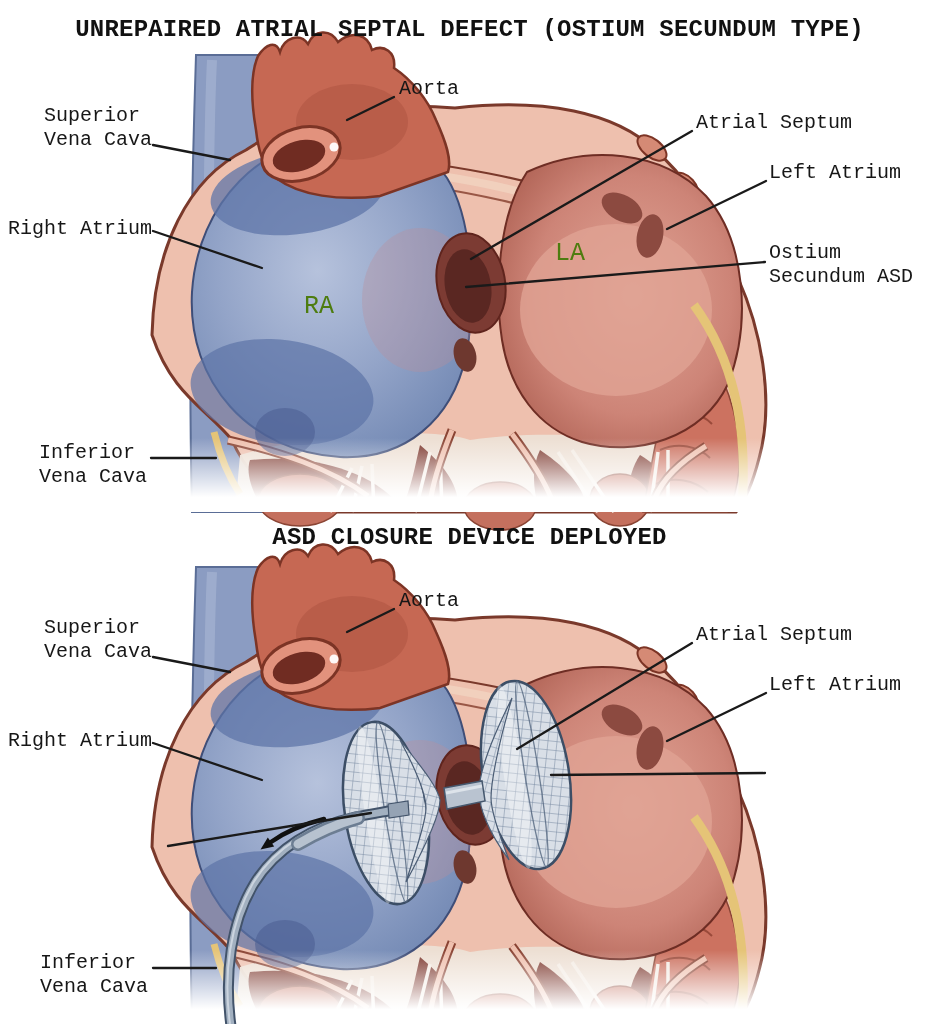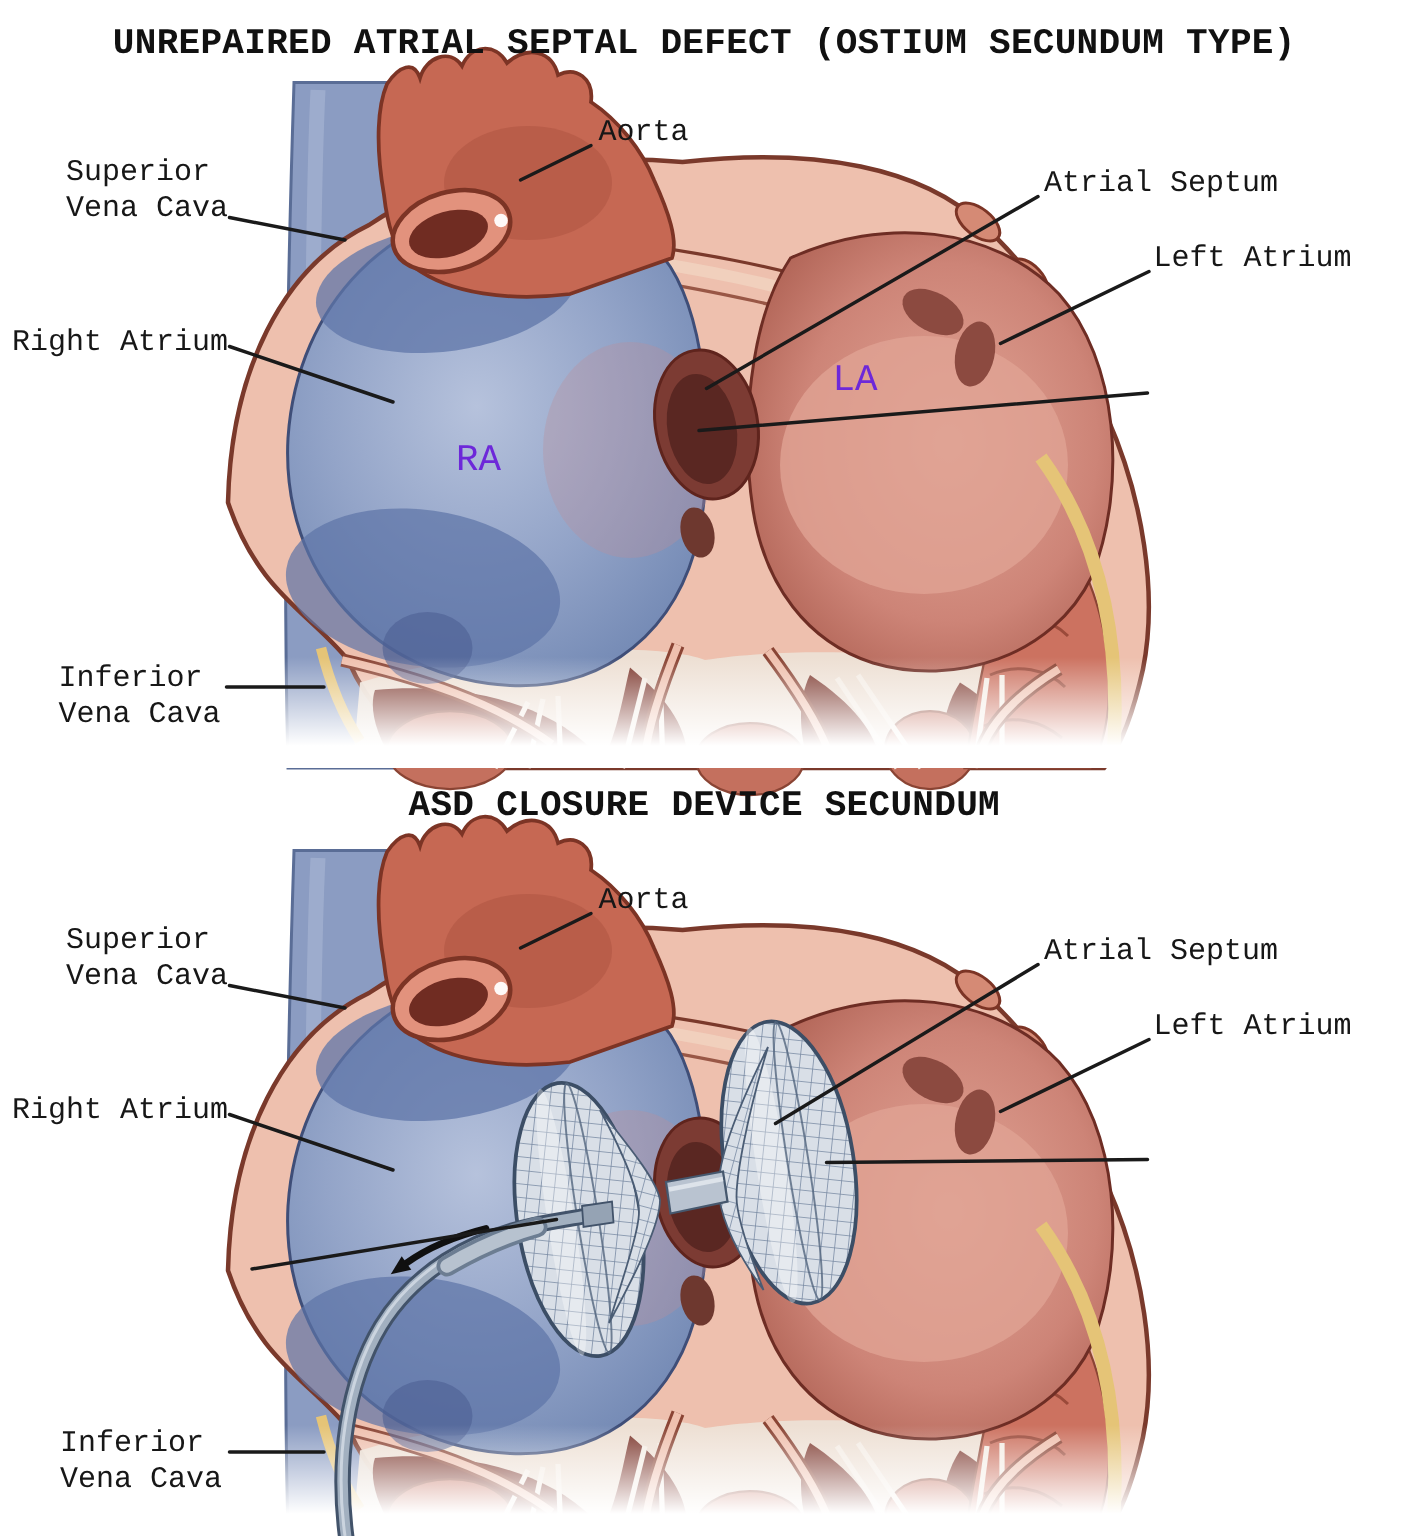--- a/index.html
+++ b/index.html
@@ -3,21 +3,21 @@
 <meta charset="utf-8">
 <style>
   html,body{margin:0;padding:0;background:#ffffff;}
   .stage{position:relative;width:939px;height:1024px;background:#ffffff;overflow:hidden;
          font-family:Liberation Mono, monospace;}
   .stage svg{position:absolute;left:0;top:0;}
   .title{position:absolute;left:0;width:939px;text-align:center;font-weight:bold;
          font-size:24px;letter-spacing:.2px;color:#111;}
   .lbl{position:absolute;font-size:20px;line-height:1.18;color:#171717;white-space:pre-line;}
   .lbl-r{}
-  .abbr{position:absolute;font-size:25px;color:#6d28d9;}
+  .abbr{position:absolute;font-size:25px;color:#4d7c0f;}
 </style>
 </head>
 <body>
 
 <div class="stage">
 
 <svg width="939" height="1024" viewBox="0 0 939 1024">
   <defs>
     <radialGradient id="raGrad" cx="45%" cy="42%" r="65%">
       <stop offset="0%" stop-color="#b6c2dc"></stop>
@@ -192,28 +192,30 @@
     <line x1="153" y1="743" x2="262" y2="780"></line>
     <line x1="692" y1="643" x2="517" y2="749"></line>
     <line x1="766" y1="693" x2="667" y2="741"></line>
     <line x1="765" y1="773" x2="551" y2="775"></line>
     <line x1="168" y1="846" x2="371" y2="813"></line>
     <line x1="153" y1="968" x2="216" y2="968"></line>
   </g>
 </svg>
 
   <div class="title" style="top:16px">UNREPAIRED ATRIAL SEPTAL DEFECT (OSTIUM SECUNDUM TYPE)</div>
-  <div class="title" style="top:524px">ASD CLOSURE DEVICE SECUNDUM</div>
+  <div class="title" style="top:524px">ASD CLOSURE DEVICE DEPLOYED</div>
 
   <div class="lbl" style="left:399px;top:77px">Aorta</div>
   <div class="lbl lbl-r" style="right:787px;top:104px">Superior
 Vena Cava</div>
   <div class="lbl lbl-r" style="right:787px;top:217px">Right Atrium</div>
   <div class="lbl" style="left:696px;top:111px">Atrial Septum</div>
   <div class="lbl" style="left:769px;top:161px">Left Atrium</div>
+  <div class="lbl" style="left:769px;top:241px">Ostium
+Secundum ASD</div>
   <div class="lbl lbl-r" style="right:792px;top:441px">Inferior
 Vena Cava</div>
   <div class="abbr" style="left:304px;top:292px">RA</div>
   <div class="abbr" style="left:555px;top:239px">LA</div>
 
   <div class="lbl" style="left:399px;top:589px">Aorta</div>
   <div class="lbl lbl-r" style="right:787px;top:616px">Superior
 Vena Cava</div>
   <div class="lbl lbl-r" style="right:787px;top:729px">Right Atrium</div>
   <div class="lbl" style="left:696px;top:623px">Atrial Septum</div>

